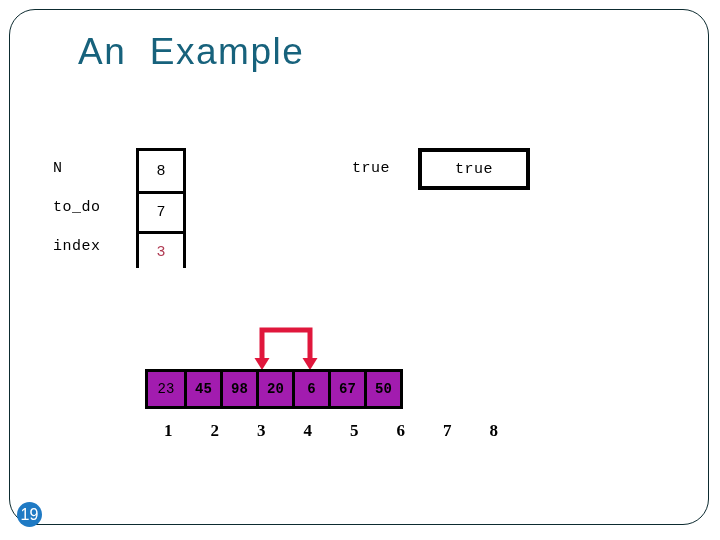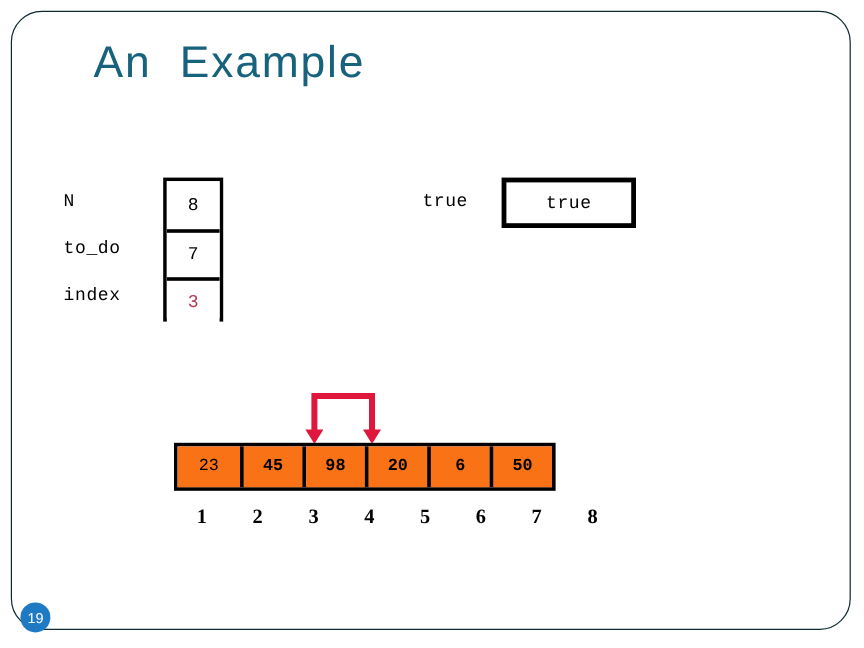--- a/index.html
+++ b/index.html
@@ -124,29 +124,29 @@
     position: absolute;
     left: 145px;
     top: 369px;
     height: 40px;
     border: 3px solid #000000;
     box-sizing: border-box;
     background: #ffffff;
     display: flex;
   }
   .array-cell {
-    width: 52px;
+    width: 36px;
     box-sizing: border-box;
     display: flex;
     align-items: center;
     justify-content: center;
     font-family: "Liberation Mono", "DejaVu Sans Mono", monospace;
     font-size: 14px;
     color: #000000;
-    background: #f97316;
+    background: #a21caf;
   }
   .array-cell + .array-cell { border-left: 3px solid #000000; font-weight: bold; }
 
   
   #array-indices {
     position: absolute;
     left: 145px;
     top: 419px;
     height: 24px;
     display: flex;
@@ -166,21 +166,21 @@
   #page-badge {
     position: absolute;
     left: 17px;
     top: 502px;
     width: 25px;
     height: 25px;
     border-radius: 50%;
     background: #1f7ac4;
     color: #ffffff;
     font-family: "Liberation Sans", sans-serif;
-    font-size: 12px;
+    font-size: 16px;
     display: flex;
     align-items: center;
     justify-content: center;
   }
 </style>
 </head>
 <body>
 
 <div id="slide">
 
@@ -208,20 +208,21 @@
     <polygon points="6.5,36 21.5,36 14,48" fill="#e0173c"></polygon>
     <polygon points="54.5,36 69.5,36 62,48" fill="#e0173c"></polygon>
   </svg>
 
   <div id="array-box">
     <div class="array-cell">23</div>
     <div class="array-cell">45</div>
     <div class="array-cell">98</div>
     <div class="array-cell">20</div>
     <div class="array-cell">6</div>
+    <div class="array-cell">67</div>
     <div class="array-cell">50</div>
   </div>
 
   <div id="array-indices">
     <div class="array-index">1</div>
     <div class="array-index">2</div>
     <div class="array-index">3</div>
     <div class="array-index">4</div>
     <div class="array-index">5</div>
     <div class="array-index">6</div>

